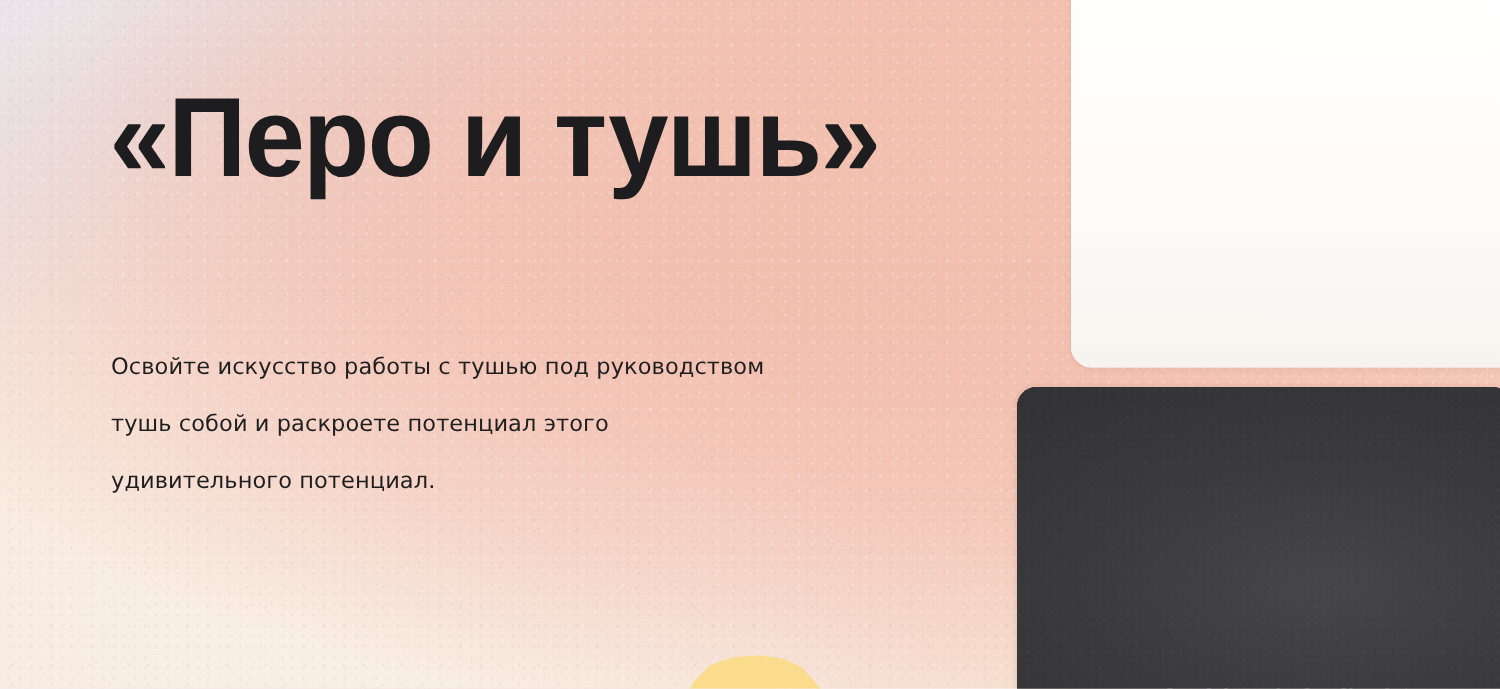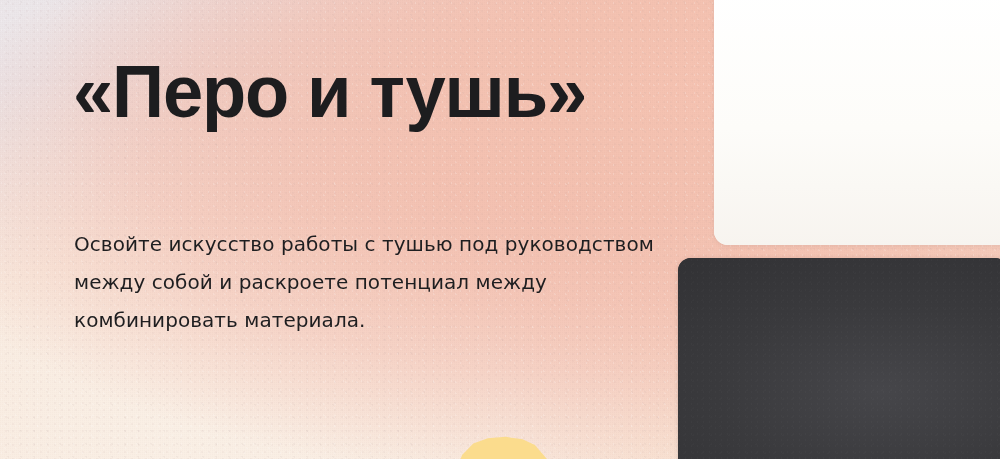--- a/index.html
+++ b/index.html
@@ -50,21 +50,21 @@
     position:absolute;left:73px;top:54px;
     font-family:"Liberation Sans", sans-serif;
     font-weight:700;font-size:75px;line-height:1;
     letter-spacing:-1.2px;color:#1d1d1f;
     transform:scaleX(.965);transform-origin:left center;
     white-space:nowrap;
   }
   .lede{
     position:absolute;left:74px;top:225px;width:600px;
     font-family:"DejaVu Sans", sans-serif;
-    font-size:20px;font-weight:400;line-height:38px;
+    font-size:15px;font-weight:400;line-height:38px;
     color:#1e1e20;letter-spacing:.05px;
   }
   .lede .ln{display:block;white-space:nowrap;}
 
   
   .card{position:absolute;overflow:hidden;}
   .card-capital{
     left:714px;top:-14px;width:300px;height:259px;
     border-radius:14px;background:#fbfaf7;
     box-shadow:0 1px 4px rgba(90,60,60,.10);
@@ -96,22 +96,22 @@
   <div class="bg bg-grain"></div>
 
   <div class="yellow-shape"></div>
 
   <div class="copy">
 
     <div class="title">«Перо и тушь»</div>
 
     <div class="lede">
       <span class="ln">Освойте искусство работы с тушью под руководством</span>
-      <span class="ln">между собой и раскроете потенциал между</span>
-      <span class="ln">комбинировать материала.</span>
+      <span class="ln">тушь собой и раскроете потенциал этого</span>
+      <span class="ln">удивительного потенциал.</span>
     </div>
   </div>
 
   <div class="card card-capital">
     <div class="paper-tone"></div>
     <svg viewBox="0 0 300 259" preserveAspectRatio="xMidYMid slice">
       <defs>
         <linearGradient id="shadeA" x1="0" y1="0" x2="0" y2="1">
           <stop offset="0" stop-color="#6f6f74" stop-opacity=".55"></stop>
           <stop offset="1" stop-color="#3a3a40" stop-opacity=".85"></stop>

